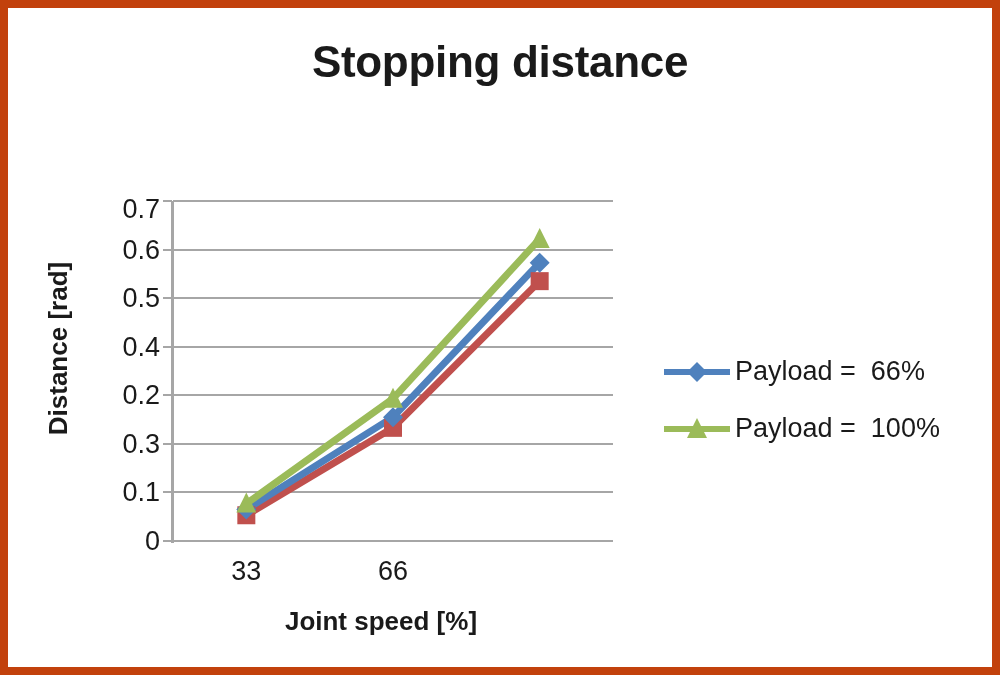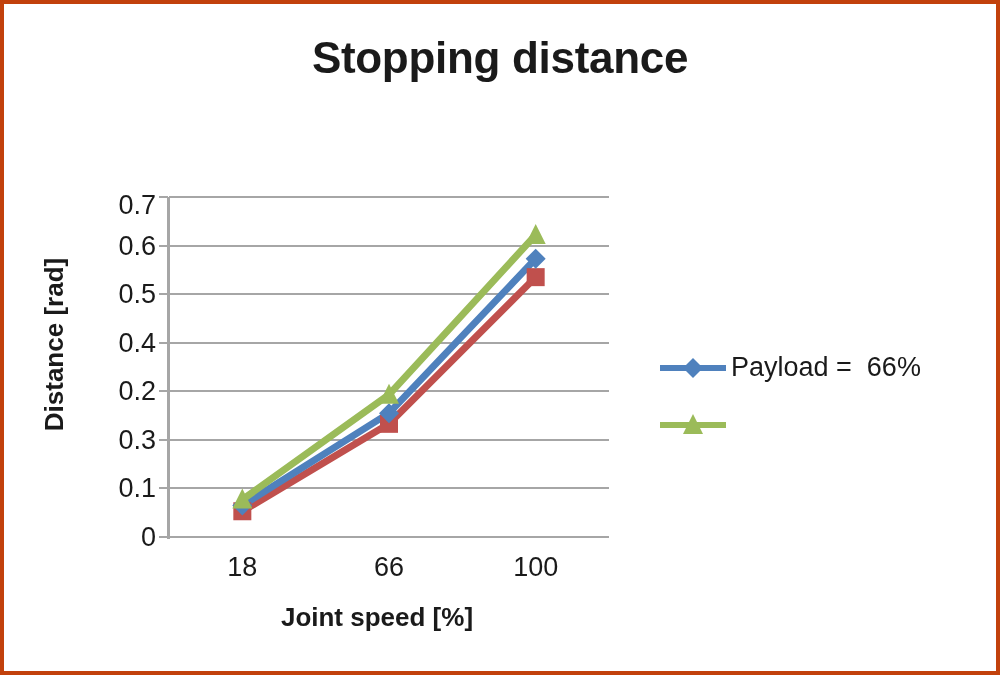--- a/index.html
+++ b/index.html
@@ -9,21 +9,21 @@
   }
   body {
     font-family: "Liberation Sans", sans-serif;
   }
   #screen {
     position: relative;
     width: 1000px;
     height: 675px;
     background: #ffffff;
     box-sizing: border-box;
-    border: 4px solid #c2410c;
+    border: 8px solid #c2410c;
     overflow: hidden;
   }
 
   
   #chart-title {
     position: absolute;
     left: 0;
     top: 28px;
     width: 100%;
     text-align: center;
@@ -203,40 +203,40 @@
       <rect x="357.66666666666663" y="71.14285714285711" width="18" height="18" fill="#C0504D"></rect>
       <polygon points="73.33333333333333,298.42857142857144 83.33333333333333,308.42857142857144 73.33333333333333,318.42857142857144 63.33333333333333,308.42857142857144" fill="#4F81BD"></polygon>
       <polygon points="220,206.1428571428571 230,216.1428571428571 220,226.1428571428571 210,216.1428571428571" fill="#4F81BD"></polygon>
       <polygon points="366.66666666666663,51.68571428571431 376.66666666666663,61.68571428571431 366.66666666666663,71.68571428571431 356.66666666666663,61.68571428571431" fill="#4F81BD"></polygon>
       <polygon points="73.33333333333333,291.6 83.33333333333333,311.6 63.33333333333333,311.6" fill="#9BBB59"></polygon>
       <polygon points="220,186.68571428571428 230,206.68571428571428 210,206.68571428571428" fill="#9BBB59"></polygon>
       <polygon points="366.66666666666663,26.885714285714243 376.66666666666663,46.88571428571424 356.66666666666663,46.88571428571424" fill="#9BBB59"></polygon>
     </svg>
 
   <div id="x-ticks">
-      <div class="xtick-label" style="left: 18.3333px; margin-left: 0px; transform: none;">18</div>
+      <div class="xtick-label" style="left: 18.3333px; margin-left: 0px; transform: none;">33</div>
       <div class="xtick-label" style="left: 165px; margin-left: 0px; transform: none;">66</div>
-      <div class="xtick-label" style="left: 311.667px; margin-left: 0px; transform: none;">100</div>
     </div>
 
   <div id="x-axis-title">Joint speed [%]</div>
 
   <div id="legend">
     <div class="legend-item">
       <span class="legend-swatch"><svg width="68" height="28" viewBox="0 0 68 28">
             <line x1="1" y1="14" x2="67" y2="14" stroke="#4F81BD" stroke-width="6"></line>
             <polygon points="34,4 44,14 34,24 24,14" fill="#4F81BD"></polygon>
           </svg></span>
       <span class="legend-label">Payload =  66%</span>
     </div>
     <div class="legend-item">
       <span class="legend-swatch"><svg width="68" height="28" viewBox="0 0 68 28">
             <line x1="1" y1="14" x2="67" y2="14" stroke="#9BBB59" stroke-width="6"></line>
             <polygon points="34,3 44,23 24,23" fill="#9BBB59"></polygon>
           </svg></span>
+      <span class="legend-label">Payload =  100%</span>
     </div>
   </div>
 
 <div class="tick-mark" style="top: 532px;"></div>
     <div class="tick-mark" style="top: 483.429px;"></div>
     <div class="tick-mark" style="top: 434.857px;"></div>
     <div class="tick-mark" style="top: 386.286px;"></div>
     <div class="tick-mark" style="top: 337.714px;"></div>
     <div class="tick-mark" style="top: 289.143px;"></div>
     <div class="tick-mark" style="top: 240.571px;"></div>

